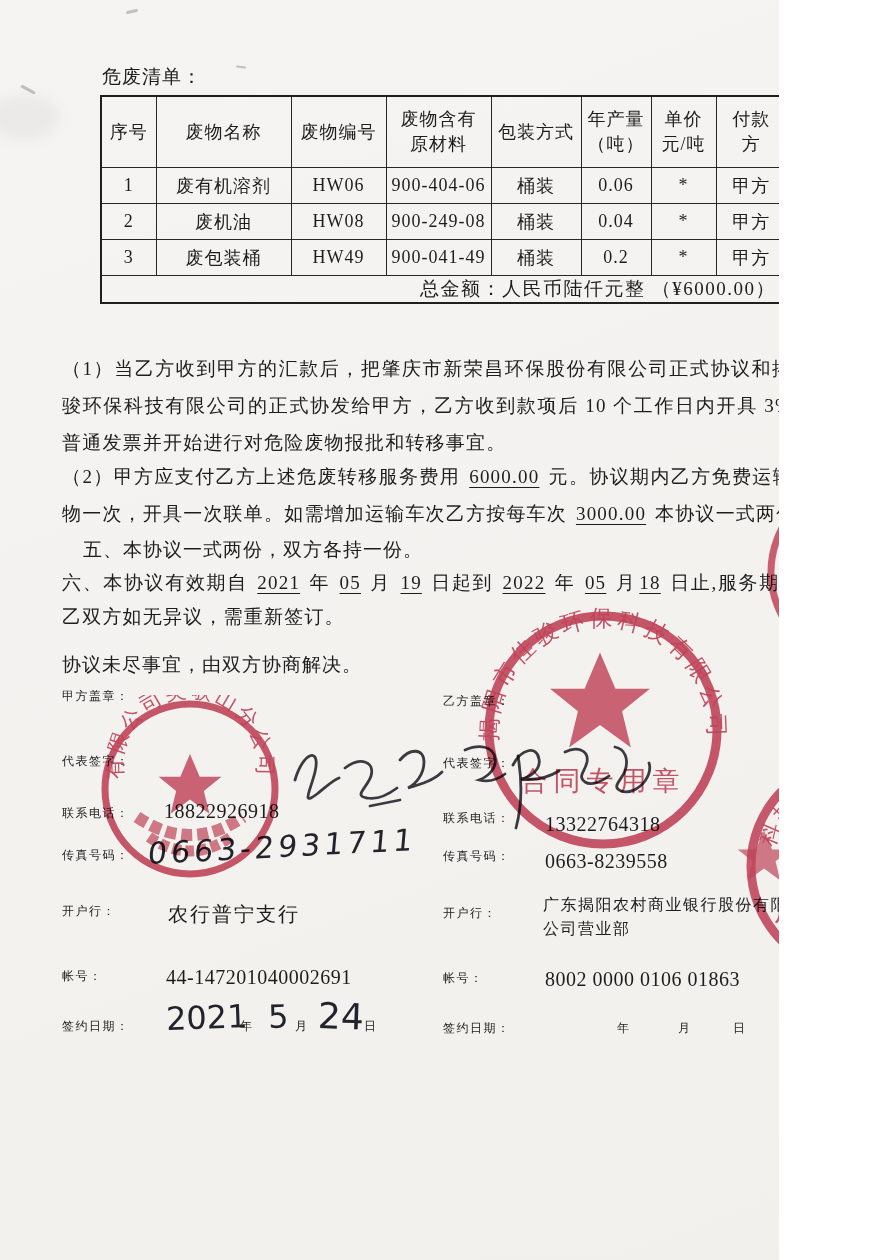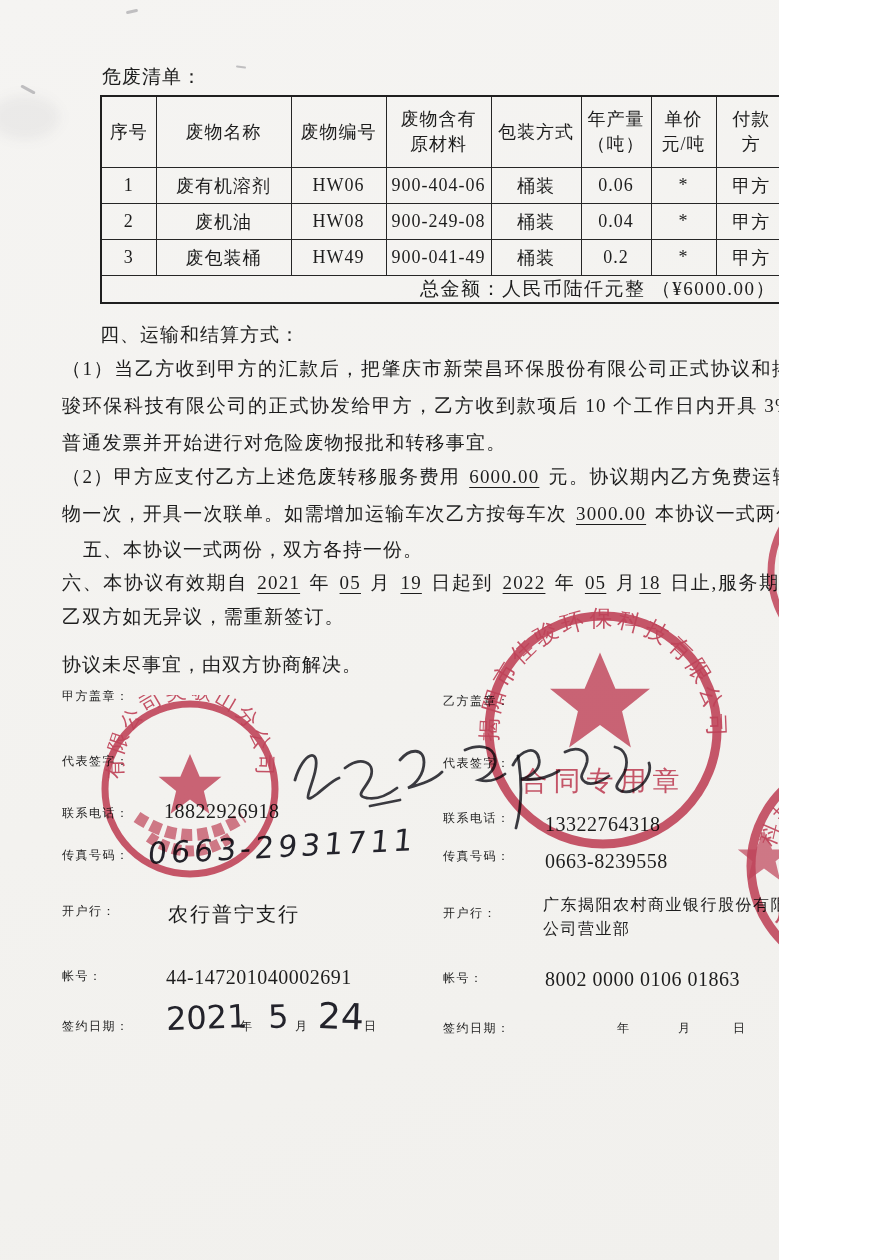--- a/index.html
+++ b/index.html
@@ -104,21 +104,20 @@
         </tr>
       </tbody>
       <tfoot>
         <tr>
           <td colspan="8">总金额：人民币陆仟元整 （¥6000.00）</td>
         </tr>
       </tfoot>
     </table>
   </div>
 
-  <div class="abs txt" style="left:100px;top:320px;">四、运输和结算方式：</div>
   <div class="abs para" style="left:62px;top:350px;">（1）当乙方收到甲方的汇款后，把肇庆市新荣昌环保股份有限公司正式协议和揭阳市佳骏环保科技有限公司的正式协发给甲方，乙方收到款项后 10 个工作日内开具 3%增值税普通发票并开始进行对危险废物报批和转移事宜。</div>
   <div class="abs para" style="left:62px;top:458px;"><span>（2）甲方应支付乙方上述危废转移服务费用 </span><span class="u">6000.00</span><span> 元。协议期内乙方免费运输以上废物一次，开具一次联单。如需增加运输车次乙方按每车次 </span><span class="u">3000.00</span><span> 本协议一式两份。</span></div>
   <div class="abs txt" style="left:62px;top:535px;margin-left:21px;">五、本协议一式两份，双方各持一份。</div>
 
   <div class="abs para" style="left:62px;top:566px;width:800px;line-height:34px;"><span>六、本协议有效期自 </span><span class="u">2021</span><span> 年 </span><span class="u">05</span><span> 月 </span><span class="u">19</span><span> 日起到 </span><span class="u">2022</span><span> 年 </span><span class="u">05</span><span> 月</span><span class="u">18</span><span> 日止,服务期满后，甲乙双方如无异议，需重新签订。</span></div>
 
   <div class="abs txt" style="left:62px;top:650px;">协议未尽事宜，由双方协商解决。</div>
 
   <div class="abs lbl" style="left:62px;top:688px;">甲方盖章：</div>
   <div class="abs lbl" style="left:62px;top:753px;">代表签字：</div>

